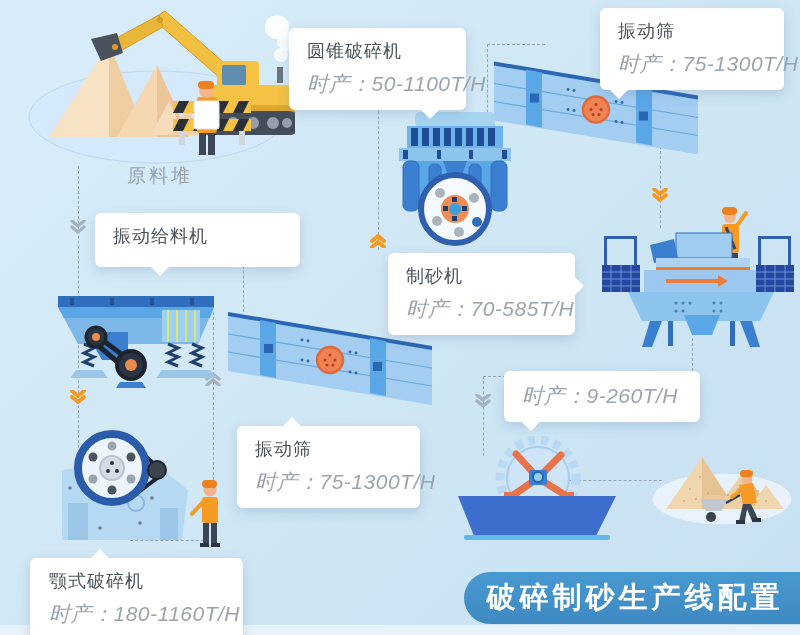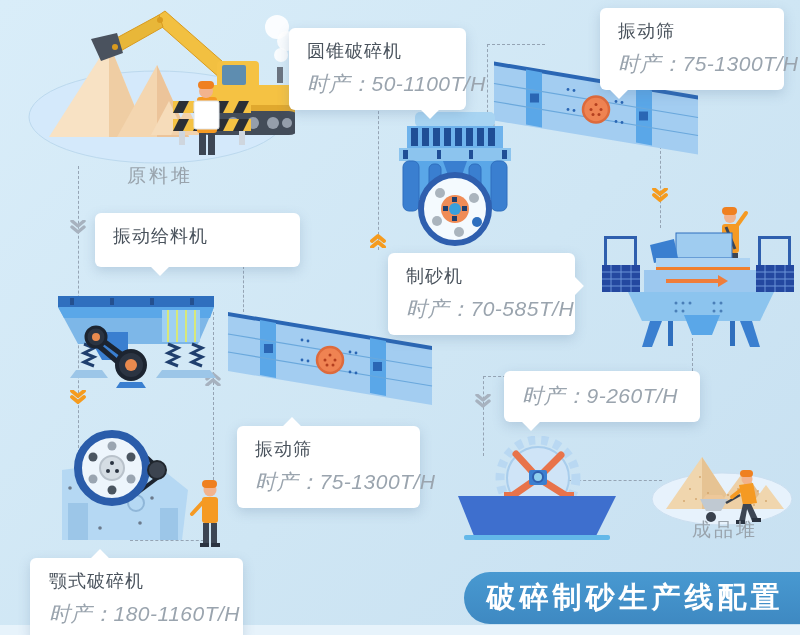--- a/index.html
+++ b/index.html
@@ -491,21 +491,20 @@
         <rect x="90" y="33" width="13" height="7" rx="3.5" fill="#ef8020"></rect>
         <polygon points="89,48 103,46 107,66 93,68" fill="#f59a23"></polygon>
         <line x1="92" y1="52" x2="82" y2="60" stroke="#f59a23" stroke-width="4" stroke-linecap="round"></line>
         <polygon points="95,67 101,67 108,82 102,84" fill="#3d4654"></polygon>
         <polygon points="93,67 98,67 95,84 89,84" fill="#3d4654"></polygon>
         <rect x="86" y="83" width="9" height="4" fill="#2a3340"></rect>
           <rect x="102" y="81" width="9" height="4" fill="#2a3340"></rect>
       </g>
     </svg>
   </div>
-  <div class="caption" style="left:677px;top:517px;width:96px;">成品堆</div>
 
   <div class="lbl" style="left:289px;top:28px;width:141px;">
     <div class="t">圆锥破碎机</div>
     <div class="v">时产：50-1100T/H</div>
     <span class="ptr ptr-b" style="left:134px;"></span>
   </div>
 
   <div class="lbl" style="left:600px;top:8px;width:148px;">
     <div class="t">振动筛</div>
     <div class="v">时产：75-1300T/H</div>

